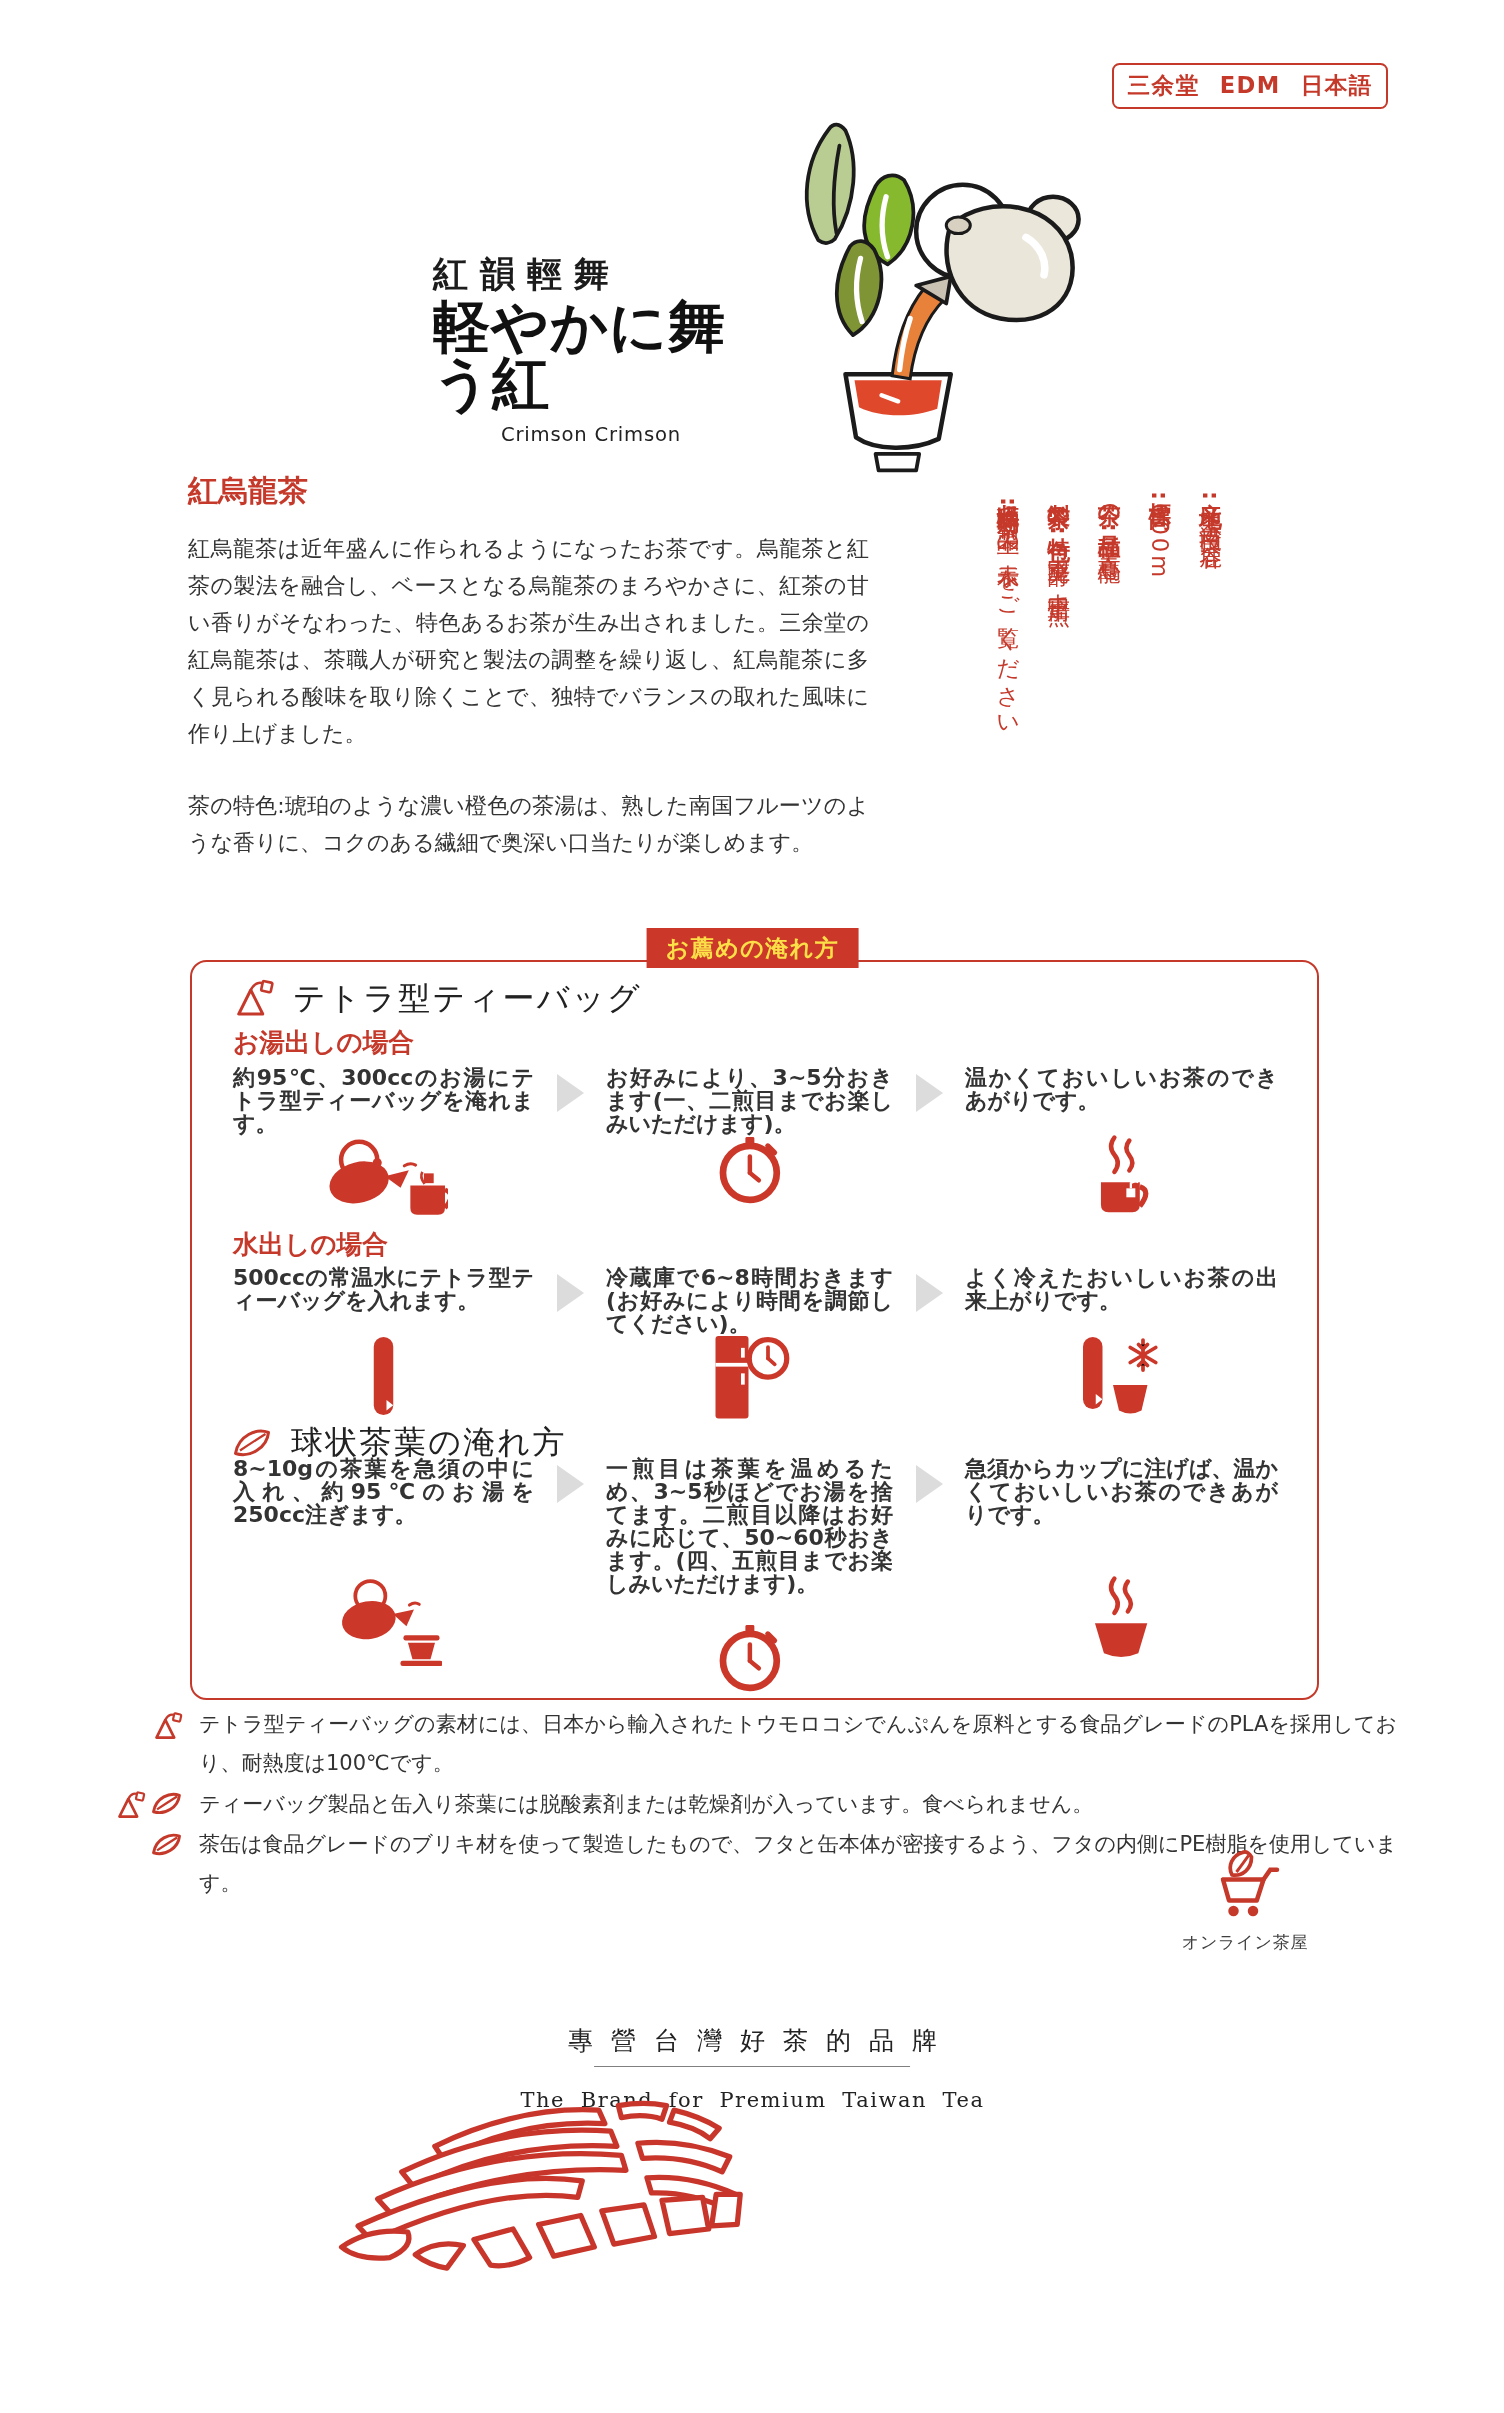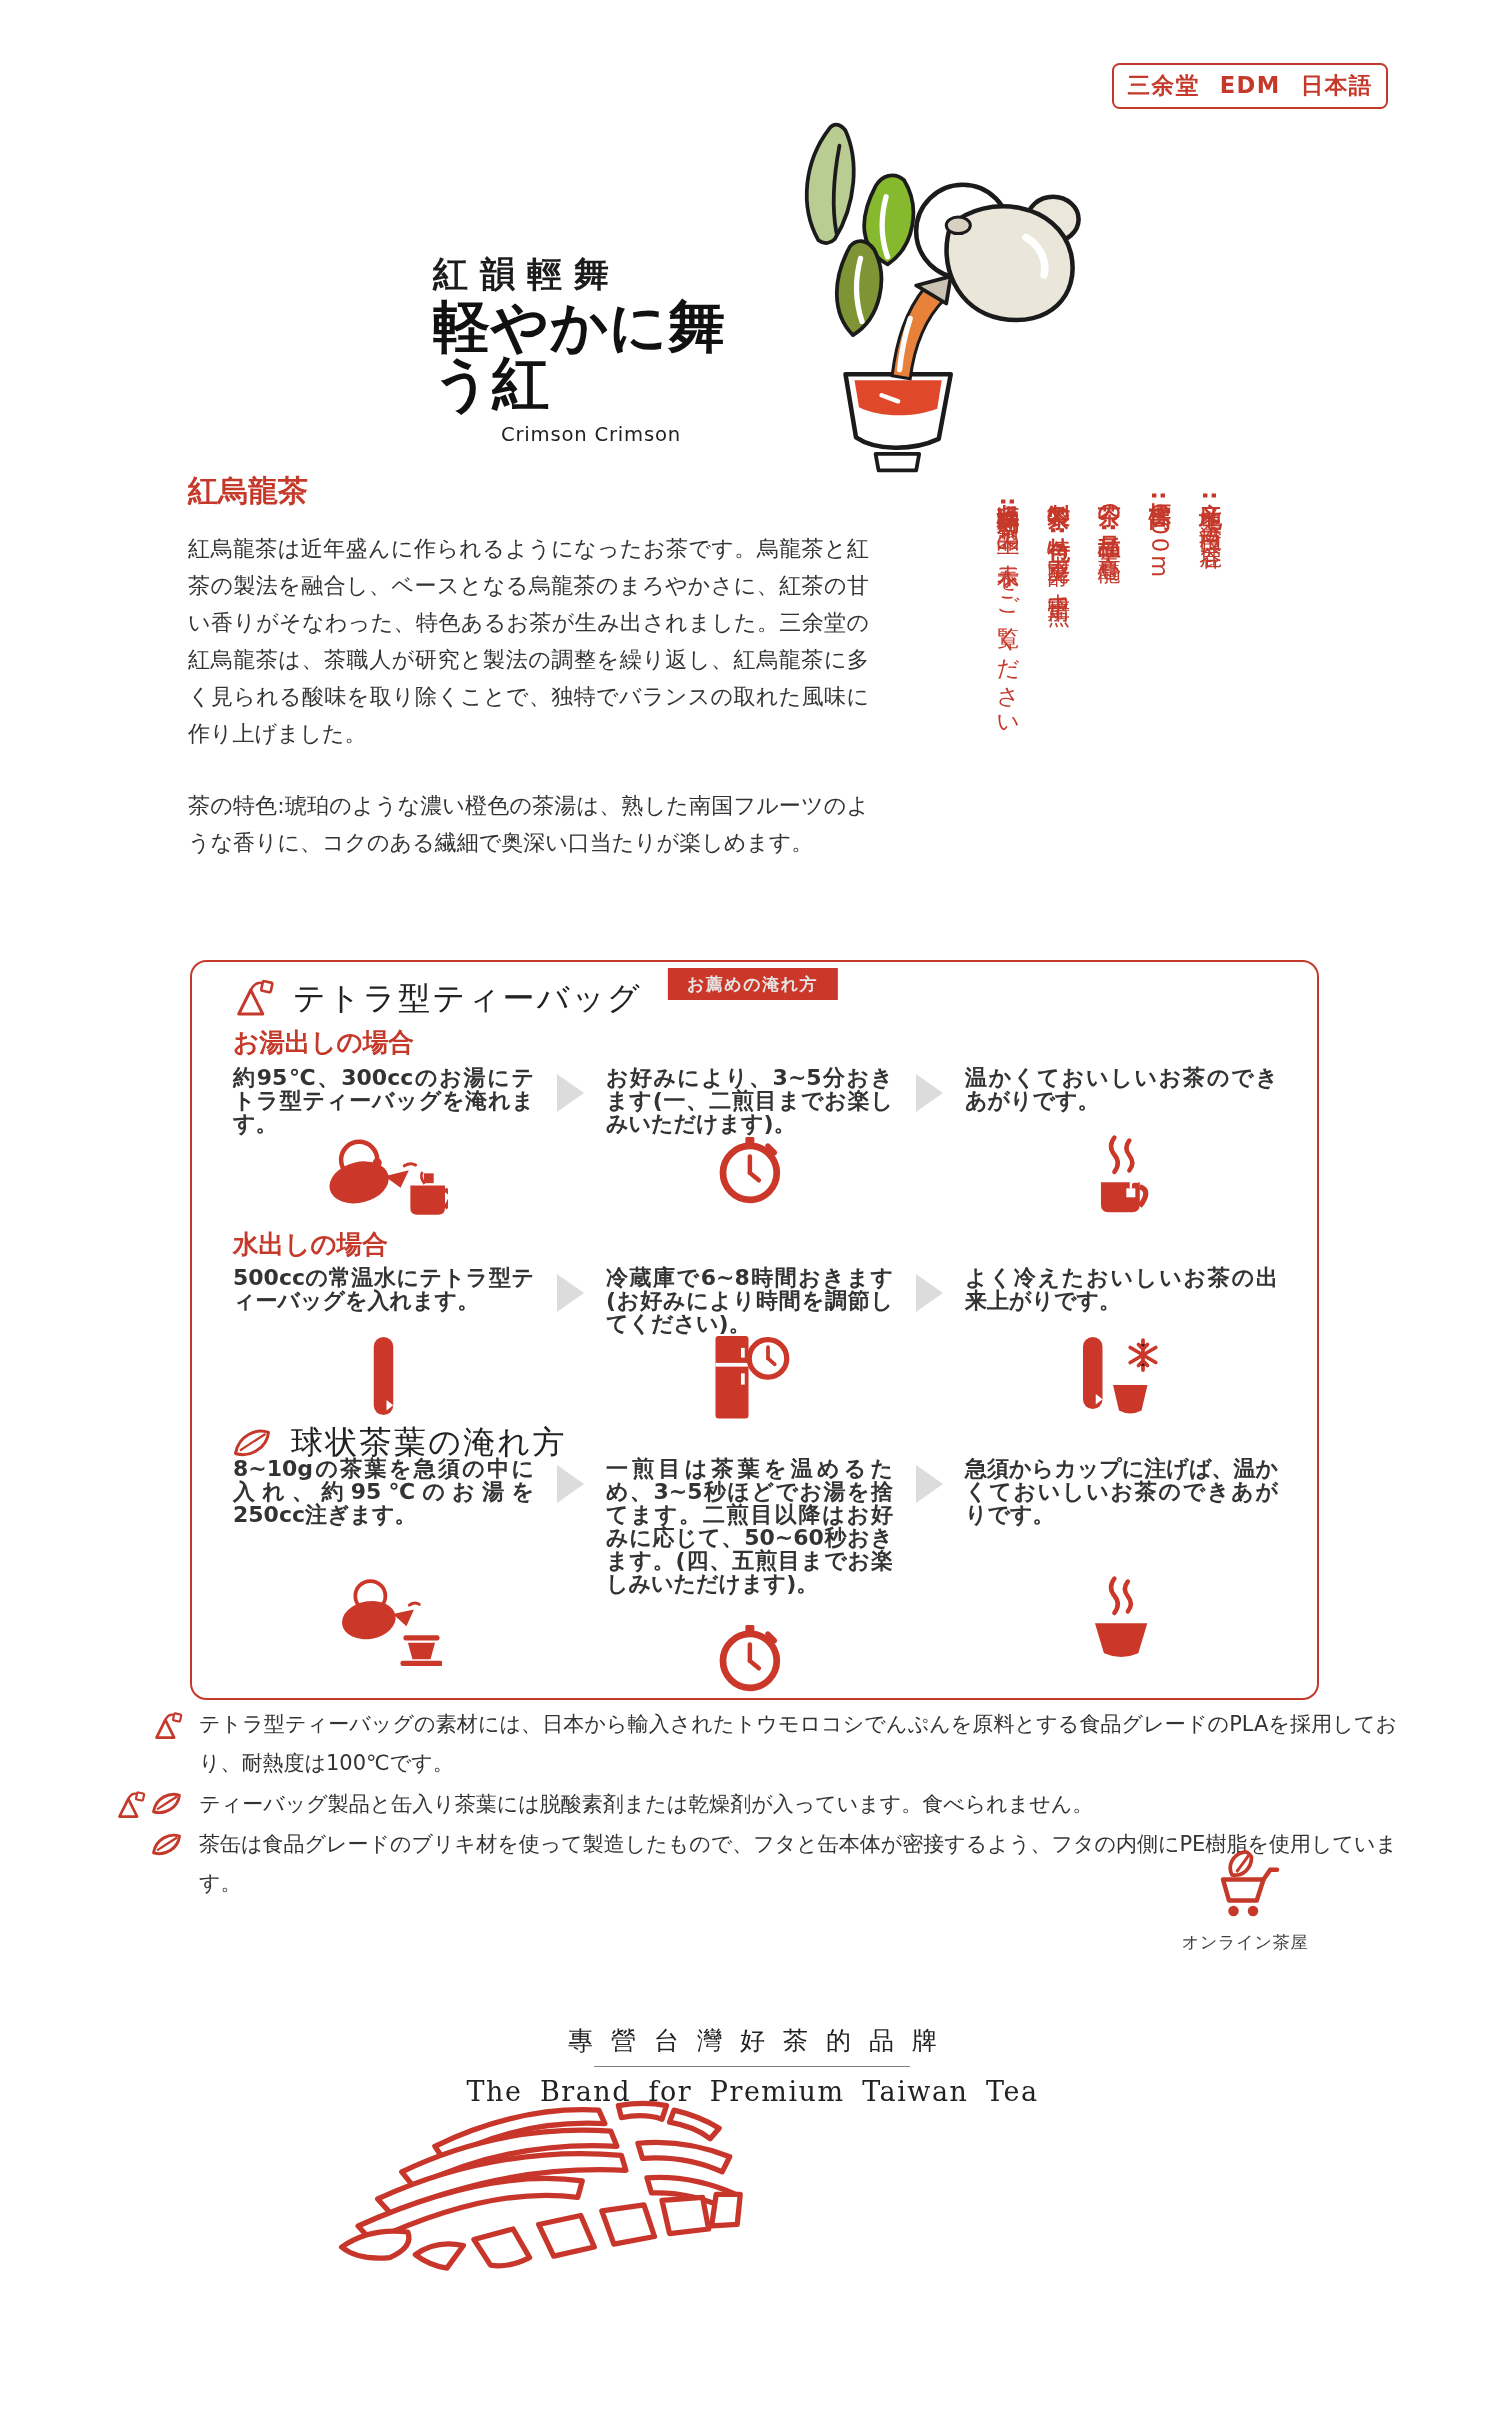--- a/index.html
+++ b/index.html
@@ -30,21 +30,21 @@
   .intro p{margin:0;font-size:22px;line-height:37px;text-align:justify;}
   .intro .feature{margin-top:35px;}
 
   
   .specs{position:absolute;left:974px;top:485px;height:542px;writing-mode:vertical-rl;color:var(--red);font-size:22.6px;letter-spacing:3px;}
   .spec{margin-block-end:19.6px;}
   .spec .lbl{font-weight:bold;}
 
   
   .brew-badge{position:absolute;left:50%;transform:translateX(-50%);top:928px;background:var(--red-fill);
-    color:#e5e5e5;font-size:17px;font-weight:bold;padding:4.5px 19.6px;z-index:2;letter-spacing:1.5px;margin-top:40px;}
+    color:#fde047;font-size:23px;font-weight:bold;padding:4.5px 19.6px;z-index:2;letter-spacing:1.5px;}
   .brew-box{position:absolute;left:190px;top:960px;width:1125px;height:736px;border:2.3px solid var(--red);border-radius:16.6px;}
 
   .sec-head{position:absolute;left:39px;display:flex;align-items:center;gap:18px;}
   .sec-head .txt{font-size:32px;color:#222;letter-spacing:2.3px;}
   .sub-title{position:absolute;left:41px;font-size:25.6px;font-weight:bold;color:var(--red);}
 
   .grid{position:absolute;left:41px;width:1046px;display:grid;grid-template-columns:301px 72px 287px 72px 313px;}
   .st{font-size:22px;line-height:23px;text-align:justify;color:var(--ink);font-weight:bold;}
   .acell{display:flex;justify-content:center;align-items:flex-start;}
   .tri{width:0;height:0;border-left:27px solid var(--gray-arrow);border-top:19.6px solid transparent;border-bottom:19.6px solid transparent;margin-top:7.5px;}
@@ -58,21 +58,21 @@
   .note-text{font-size:21px;line-height:39px;color:var(--ink);width:1201px;text-align:justify;}
 
   
   .shop{position:absolute;left:1162px;top:1848px;width:166px;text-align:center;cursor:pointer;}
   .shop-label{font-size:17px;color:#404040;margin-top:11px;letter-spacing:0.8px;}
 
   
   .footer{position:absolute;left:50%;transform:translateX(-50%);top:2024px;text-align:center;font-family:"DejaVu Serif","Liberation Serif",serif;}
   .footer-zh{font-size:25px;color:#222;letter-spacing:18px;padding-left:18px;}
   .footer-line{width:316px;border-top:1.5px solid #808080;margin:9px auto 0;}
-  .footer-en{font-size:27px;color:#222;margin-top:9px;word-spacing:7.5px;letter-spacing:1.5px;}
+  .footer-en{font-size:21px;color:#222;margin-top:21px;word-spacing:7.5px;letter-spacing:1.5px;}
 
   .bottom-leaf{position:absolute;left:322px;top:2098px;}
 
   svg{display:block;}
 </style>
 </head>
 <body>
 
 <div class="page">
 

